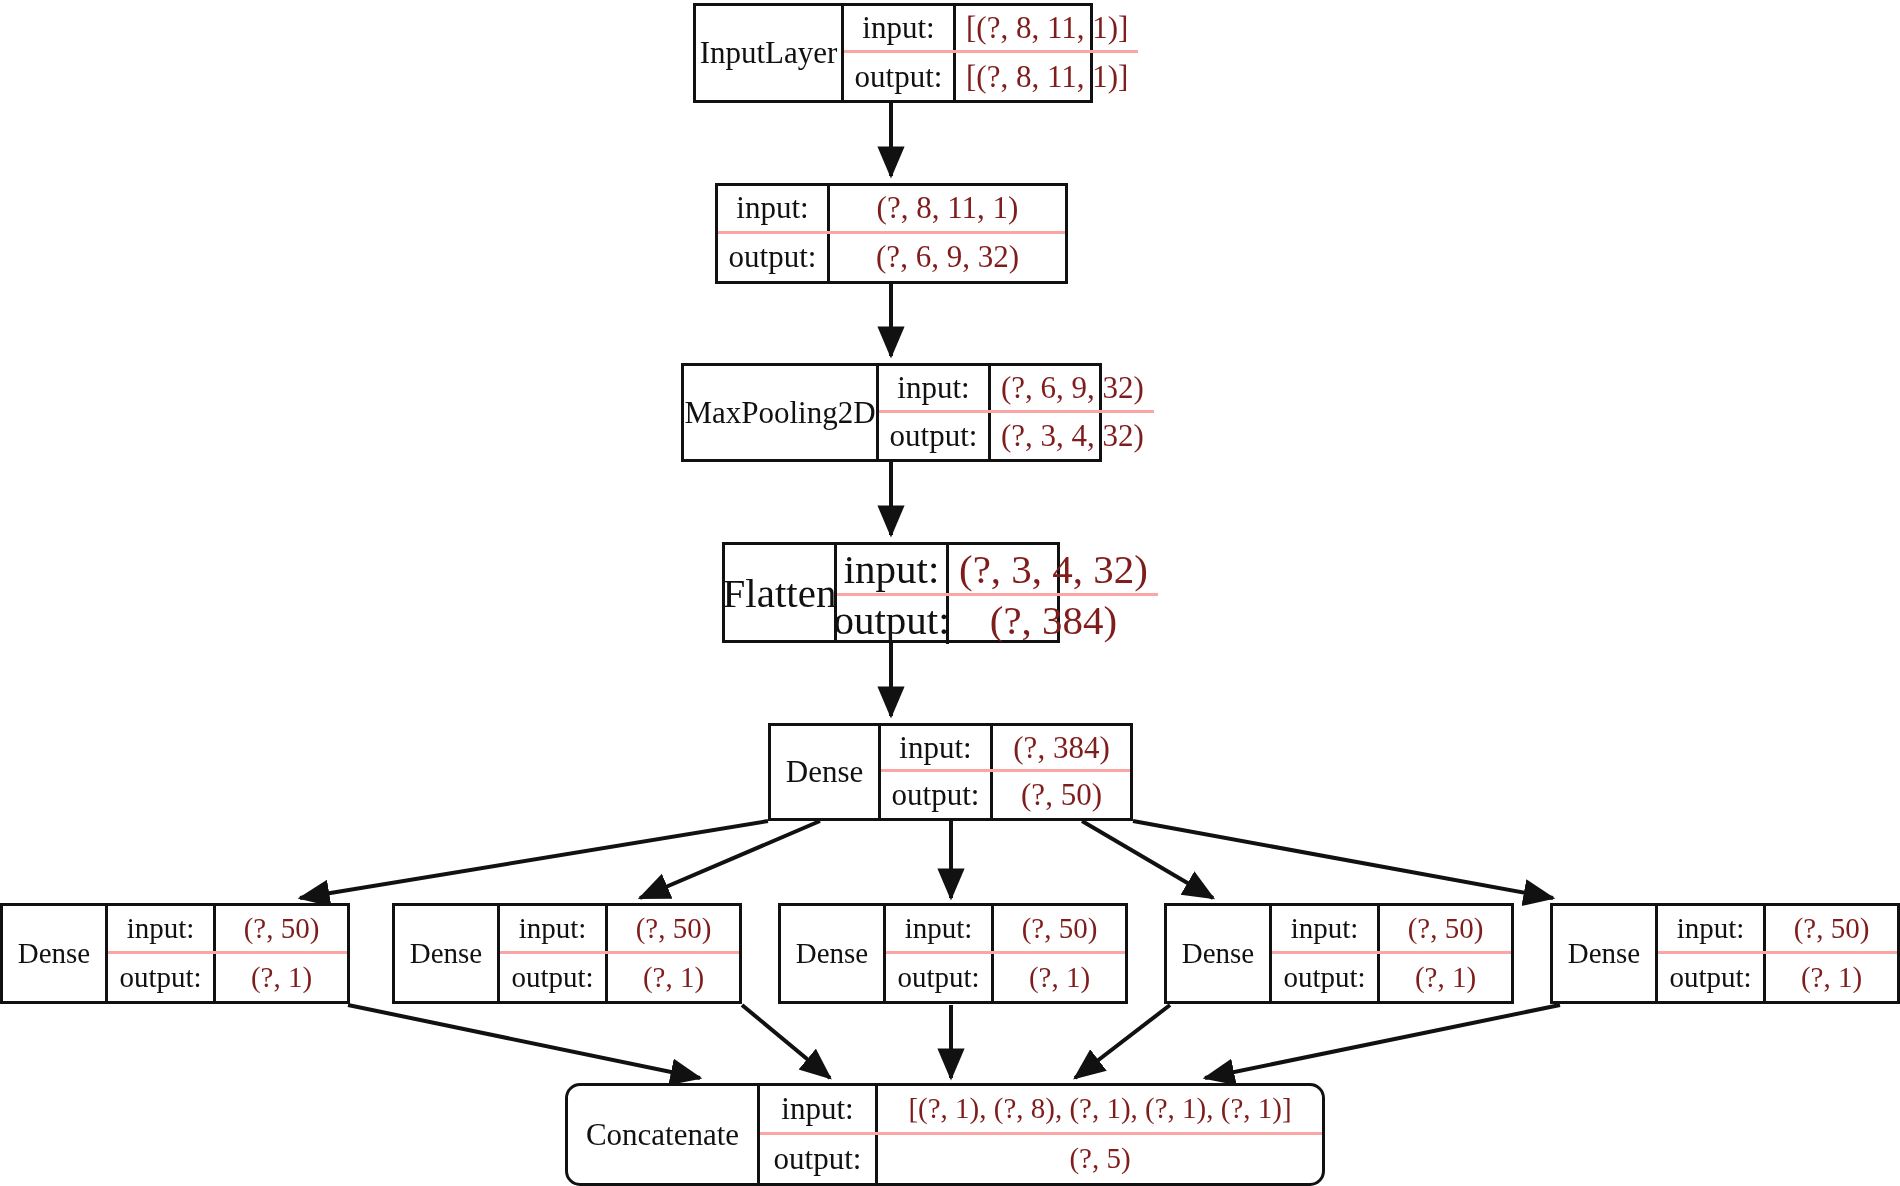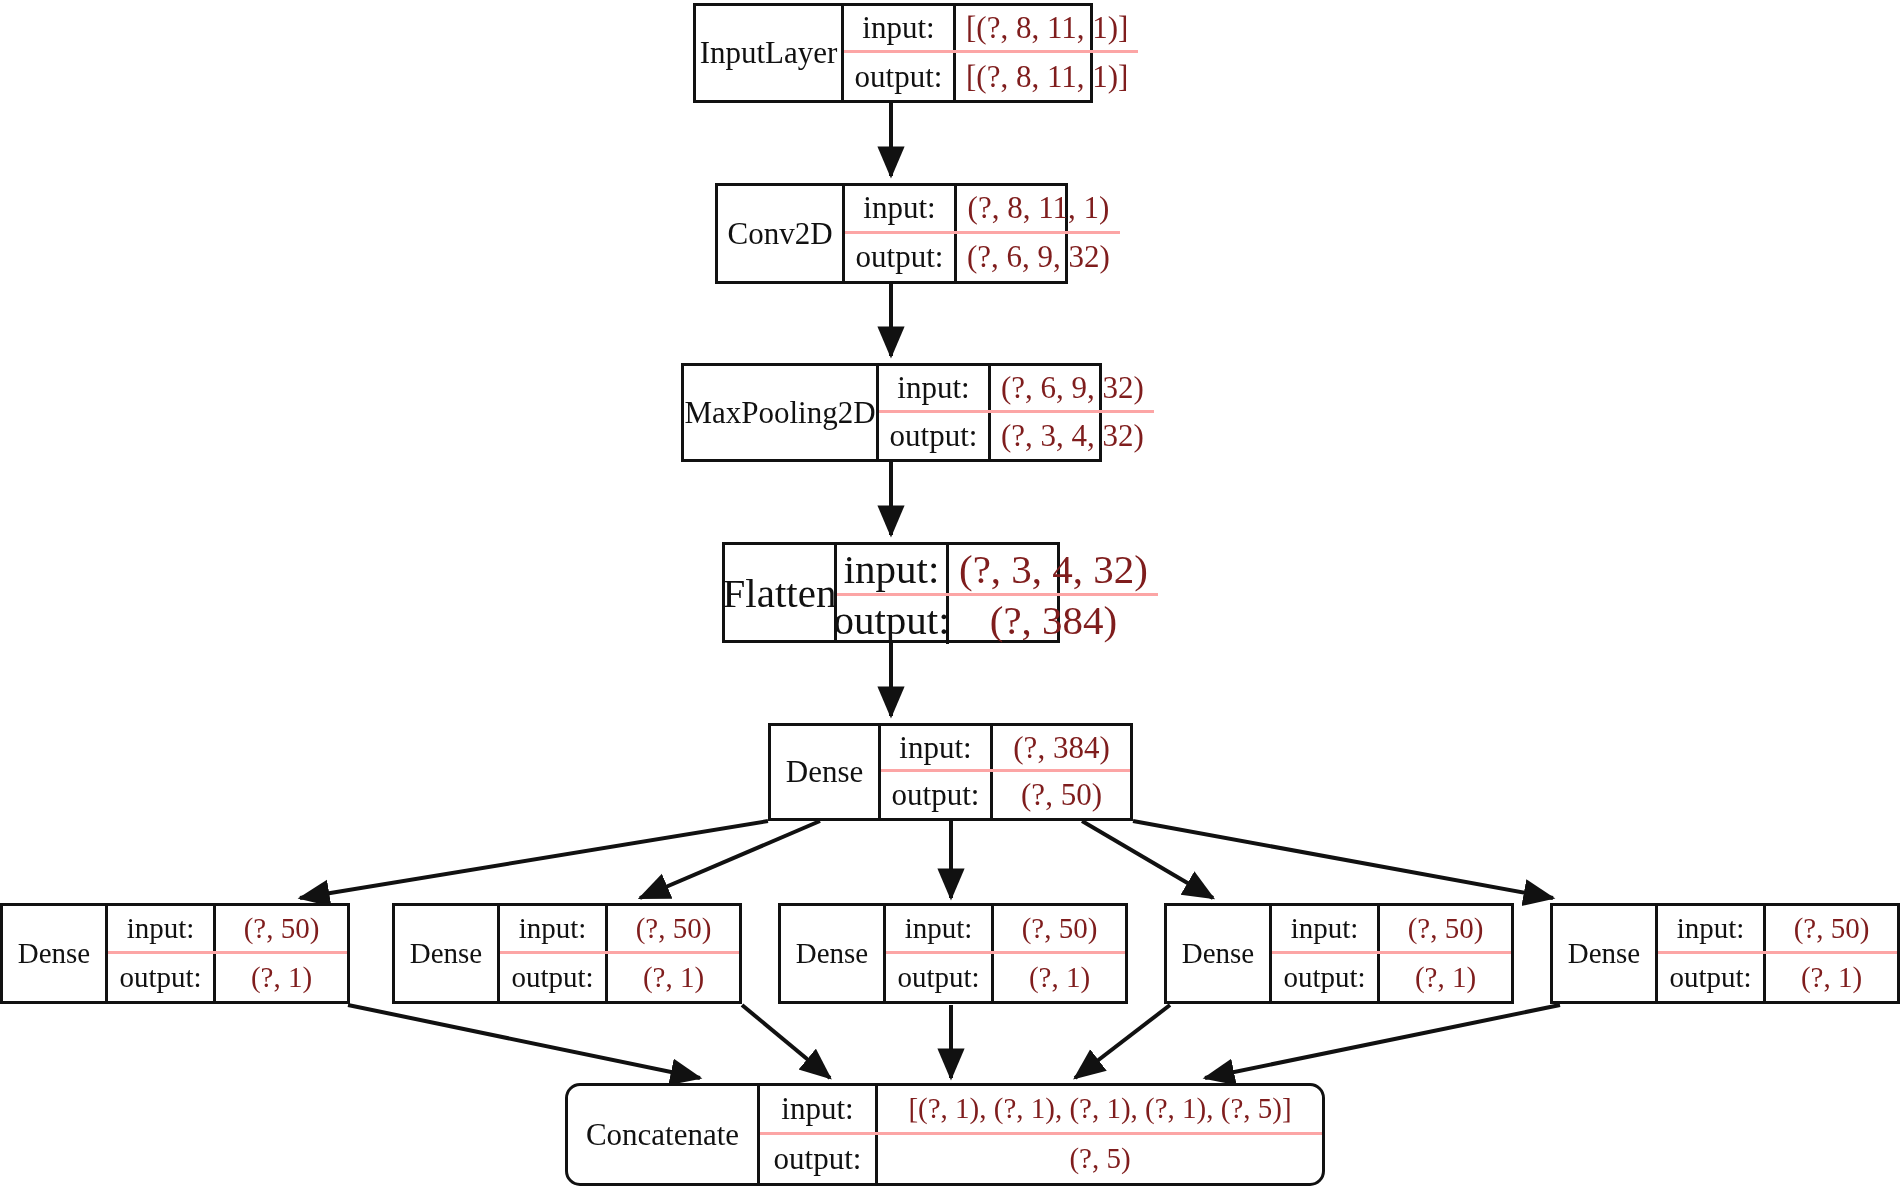--- a/index.html
+++ b/index.html
@@ -156,21 +156,20 @@
         <div class="io-val">[(?, 8, 11, 1)]</div>
       </div>
       <div class="io-row">
         <div class="io-key">output:</div>
         <div class="io-val">[(?, 8, 11, 1)]</div>
       </div>
     </div>
   </div>
 
   <div class="node" id="node-conv2d">
-    <div class="node-name">Conv2D</div>
     <div class="node-io">
       <div class="io-row top">
         <div class="io-key">input:</div>
         <div class="io-val">(?, 8, 11, 1)</div>
       </div>
       <div class="io-row">
         <div class="io-key">output:</div>
         <div class="io-val">(?, 6, 9, 32)</div>
       </div>
     </div>
@@ -286,21 +285,21 @@
         <div class="io-val">(?, 1)</div>
       </div>
     </div>
   </div>
 
   <div class="node" id="node-concatenate">
     <div class="node-name">Concatenate</div>
     <div class="node-io">
       <div class="io-row top">
         <div class="io-key">input:</div>
-        <div class="io-val">[(?, 1), (?, 1), (?, 1), (?, 1), (?, 5)]</div>
+        <div class="io-val">[(?, 1), (?, 8), (?, 1), (?, 1), (?, 1)]</div>
       </div>
       <div class="io-row">
         <div class="io-key">output:</div>
         <div class="io-val">(?, 5)</div>
       </div>
     </div>
   </div>
 
 </div>
 

